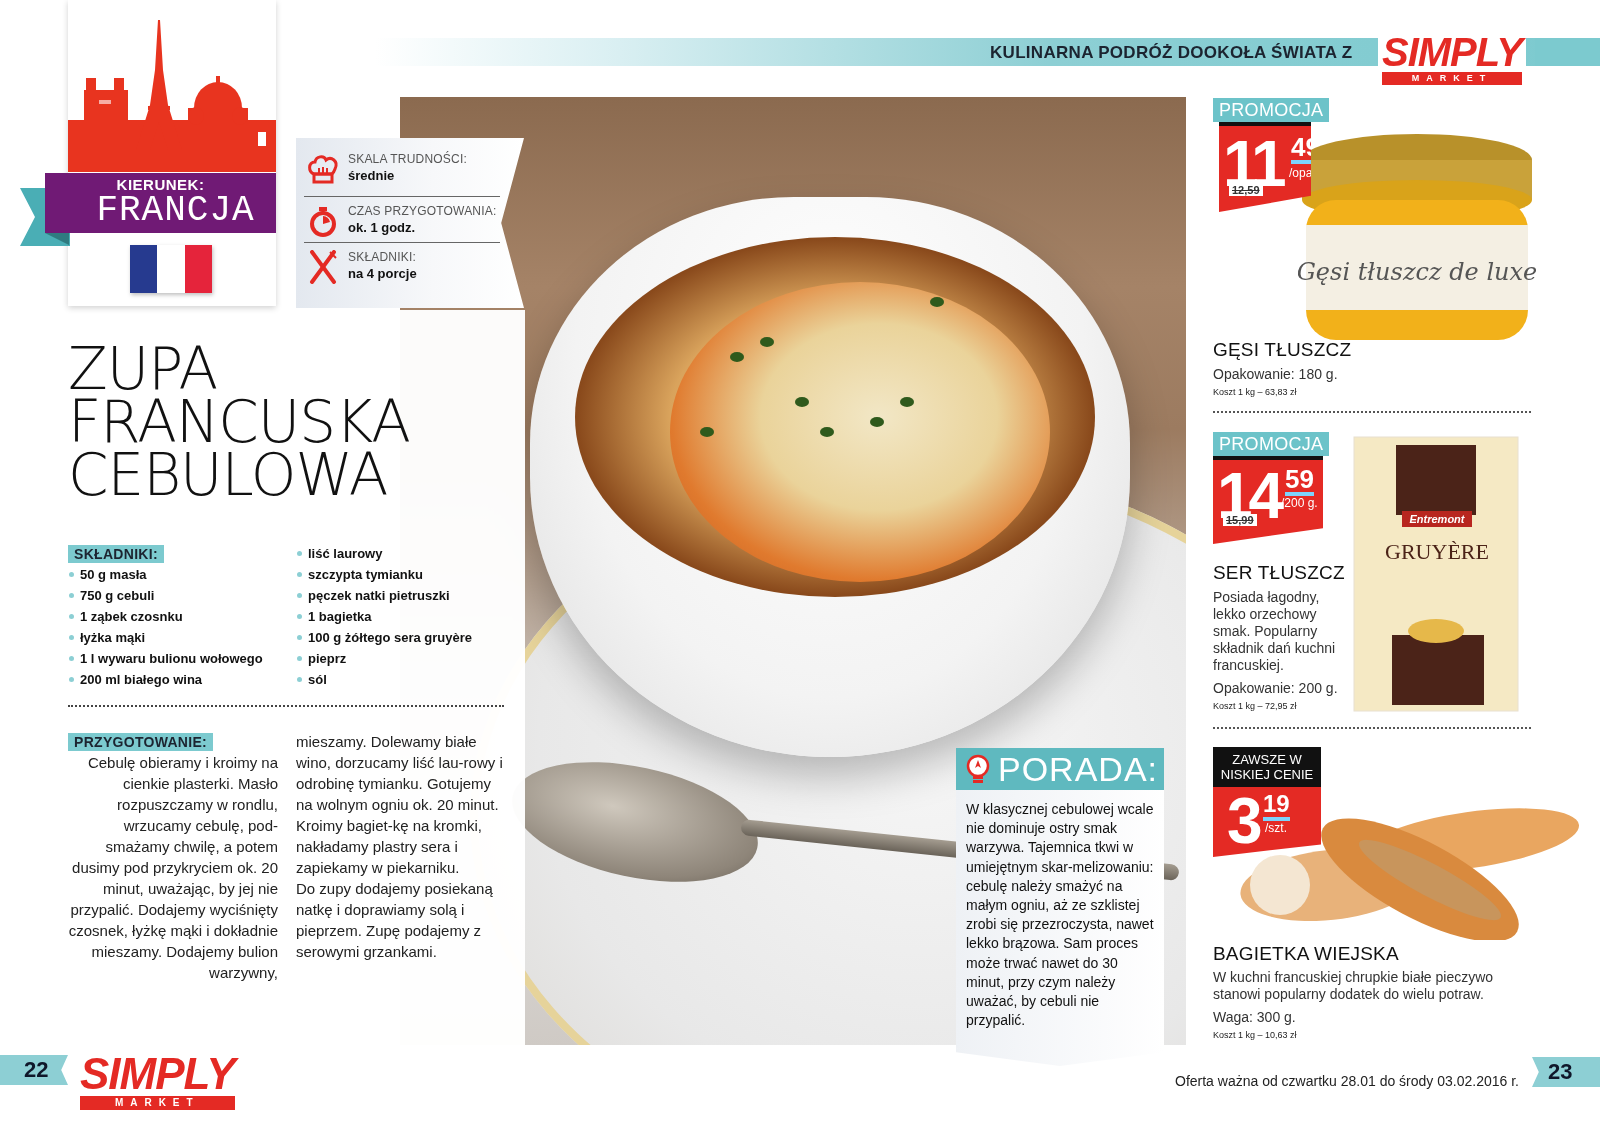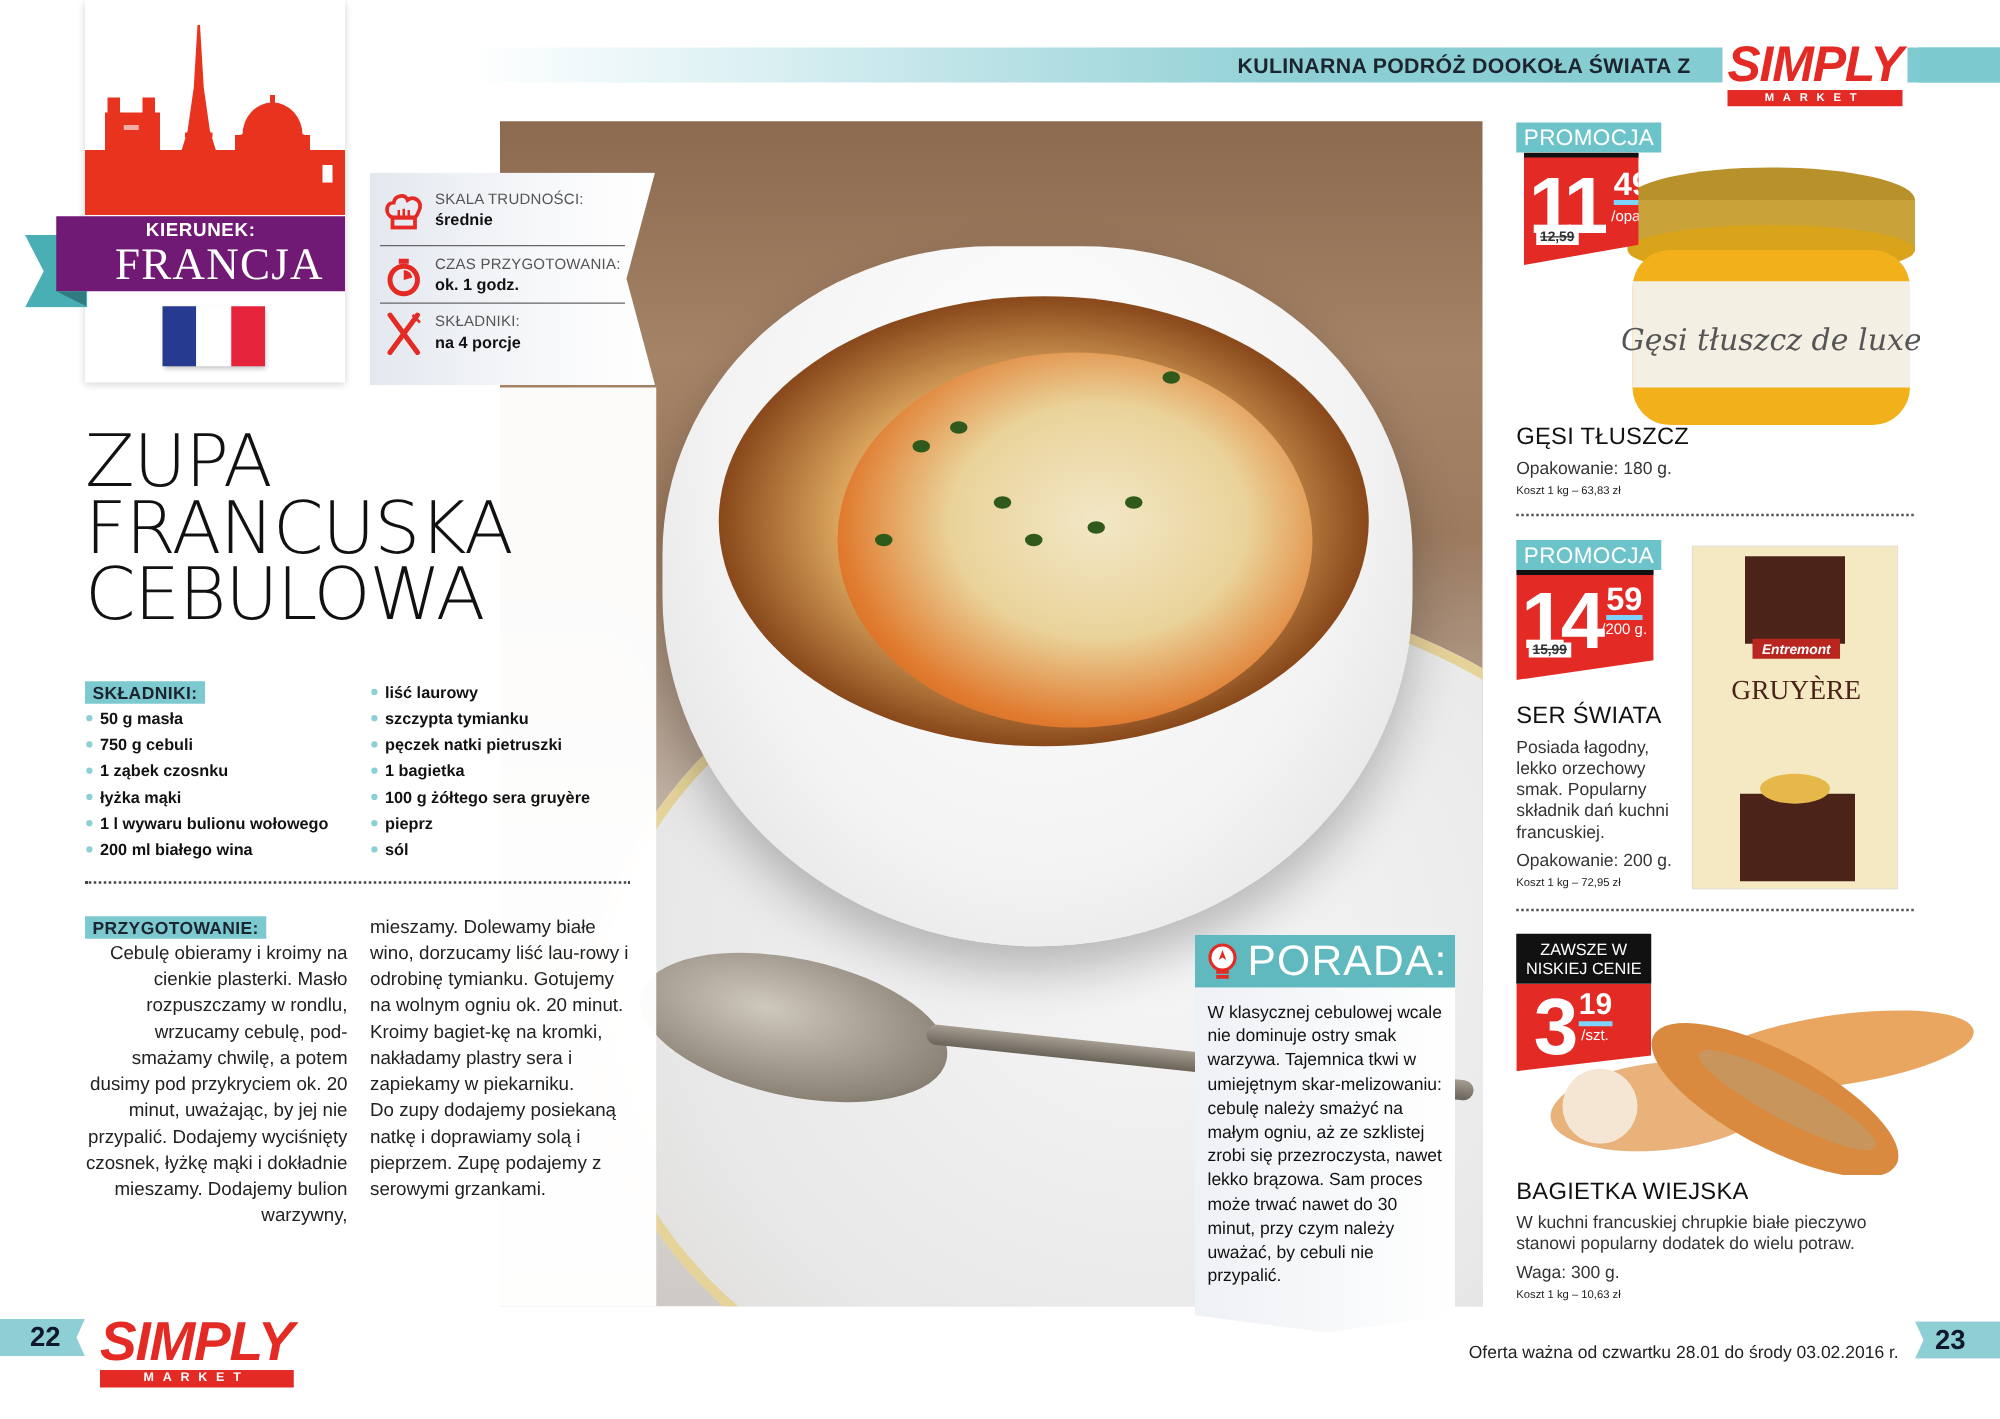--- a/index.html
+++ b/index.html
@@ -40,21 +40,21 @@
     position: absolute; left: 20px; top: 188px; width: 50px; height: 58px; background: #4aaeb5;
     clip-path: polygon(0 0, 100% 0, 100% 100%, 0 100%, 30% 50%);
   }
   .ribbon {
     position: absolute; left: 45px; top: 173px; width: 231px; height: 60px; background: #701a75;
     text-align: center; color: #fff;
   }
   .ribbon-fold { position: absolute; left: 45px; top: 233px; width: 24px; height: 12px; background: #2f7b80;
     clip-path: polygon(0 0, 100% 0, 100% 100%); }
   .ribbon .kier { font-family: "Liberation Sans", sans-serif; font-weight: bold; font-size: 15px; margin-top: 3px; letter-spacing: 0.5px; }
-  .ribbon .fr { font-family: Liberation Serif, serif; font-size: 36px; font-weight: normal; line-height: 36px; letter-spacing: 1px; margin-left: 30px; }
+  .ribbon .fr { font-family: Liberation Mono, monospace; font-size: 36px; font-weight: normal; line-height: 36px; letter-spacing: 1px; margin-left: 30px; }
   .flag { position: absolute; left: 130px; top: 245px; width: 82px; height: 48px; display: flex; box-shadow: 1px 2px 4px rgba(0,0,0,0.25); }
   .flag .b { flex: 1; background: #263a8f; } .flag .w { flex: 1; background: #fff; } .flag .r { flex: 1; background: #e5243b; }
 
   
   .photo {
     position: absolute; left: 400px; top: 97px; width: 786px; height: 948px; overflow: hidden;
     background: linear-gradient(180deg, #8b6a4f 0%, #a58367 20%, #9c7b60 35%, #c3b7ac 60%, #dcd9d6 80%, #cfcac5 100%);
   }
   .photo .plate { position: absolute; left: 70px; top: 370px; width: 900px; height: 700px; border-radius: 50%; background: radial-gradient(ellipse at 50% 40%, #f6f6f6 0%, #e8e8e8 60%, #d7d4cf 100%); box-shadow: inset 0 0 0 8px #e6d39a; }
   .photo .bowl { position: absolute; left: 130px; top: 100px; width: 600px; height: 560px; border-radius: 44% 44% 50% 50%; background: radial-gradient(ellipse at 50% 30%, #ffffff 0%, #f3f3f3 60%, #dcdcdc 100%); box-shadow: 0 20px 40px rgba(0,0,0,0.25); }
@@ -316,21 +316,21 @@
     <text x="85" y="88" text-anchor="middle" font-family="Liberation Sans, sans-serif" font-weight="bold" font-style="italic" font-size="11" fill="#fff">Entremont</text>
     <text x="85" y="124" text-anchor="middle" font-family="Liberation Serif, serif" font-size="22" fill="#4b2318">GRUYÈRE</text>
   </svg>
   <div class="promo-tag" style="left:1213px;top:432px;">PROMOCJA</div>
   <div class="price-flag" style="left:1213px;top:456px;width:110px;height:88px;">
     <div class="price-main" style="left:4px;top:6px;">14</div>
     <div class="price-cents" style="left:72px;top:6px;">59</div>
     <div class="price-unit" style="left:68px;top:36px;">/200 g.</div>
     <div class="price-old" style="left:10px;top:54px;">15,99</div>
   </div>
-  <div class="prod-name" style="left:1213px;top:562px;">SER ŚWIATA</div>
+  <div class="prod-name" style="left:1213px;top:562px;">SER TŁUSZCZ</div>
   <div class="prod-text" style="left:1213px;top:589px;width:135px;">Posiada łagodny, lekko orzechowy smak. Popularny składnik dań kuchni francuskiej.</div>
   <div class="prod-text" style="left:1213px;top:680px;">Opakowanie: 200 g.</div>
   <div class="prod-small" style="left:1213px;top:701px;">Koszt 1 kg – 72,95 zł</div>
 </div>
 <div class="dotline" style="left:1213px;top:727px;width:318px;border-top-color:#555;"></div>
 
 <div>
   <svg class="bread" viewBox="0 0 340 155">
     <ellipse cx="230" cy="55" rx="110" ry="28" fill="#e9a660" transform="rotate(-8 230 55)"></ellipse>
     <ellipse cx="90" cy="100" rx="90" ry="35" fill="#e8b27a" transform="rotate(-6 90 100)"></ellipse>

